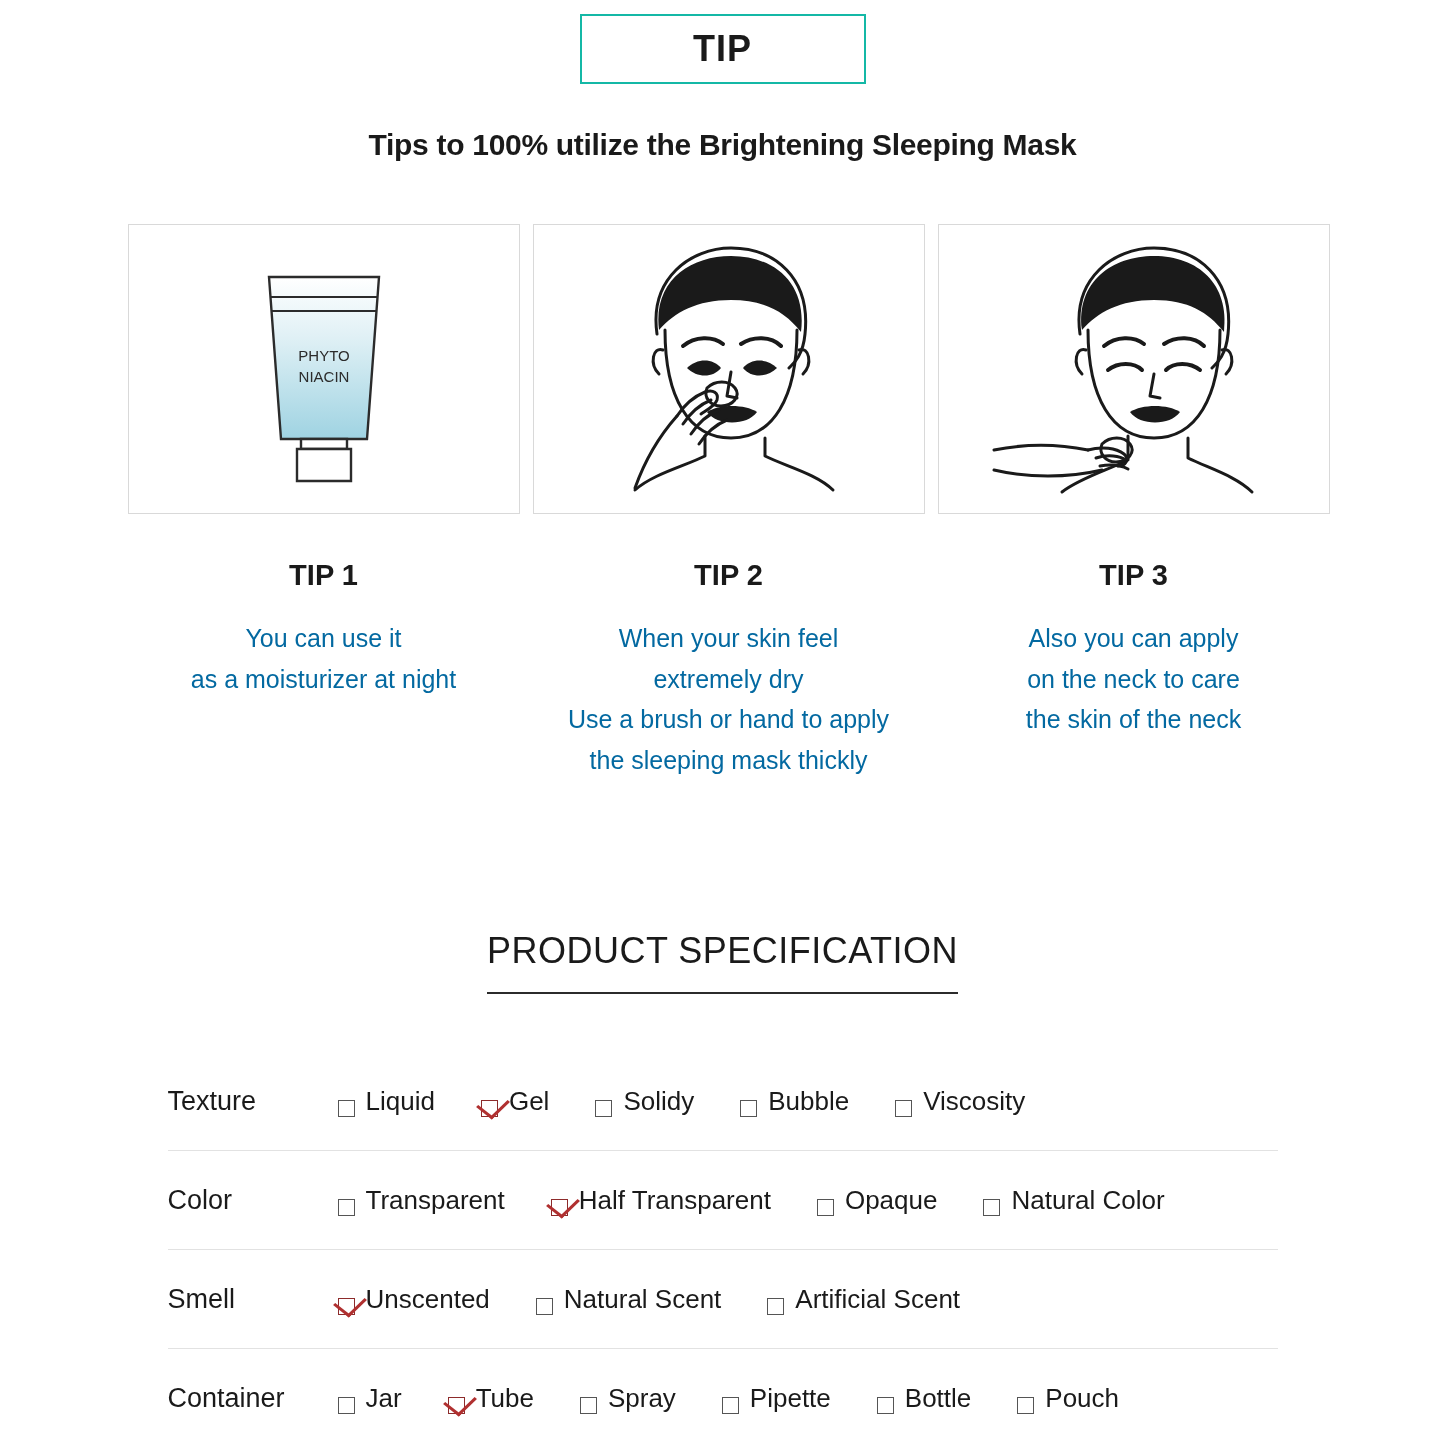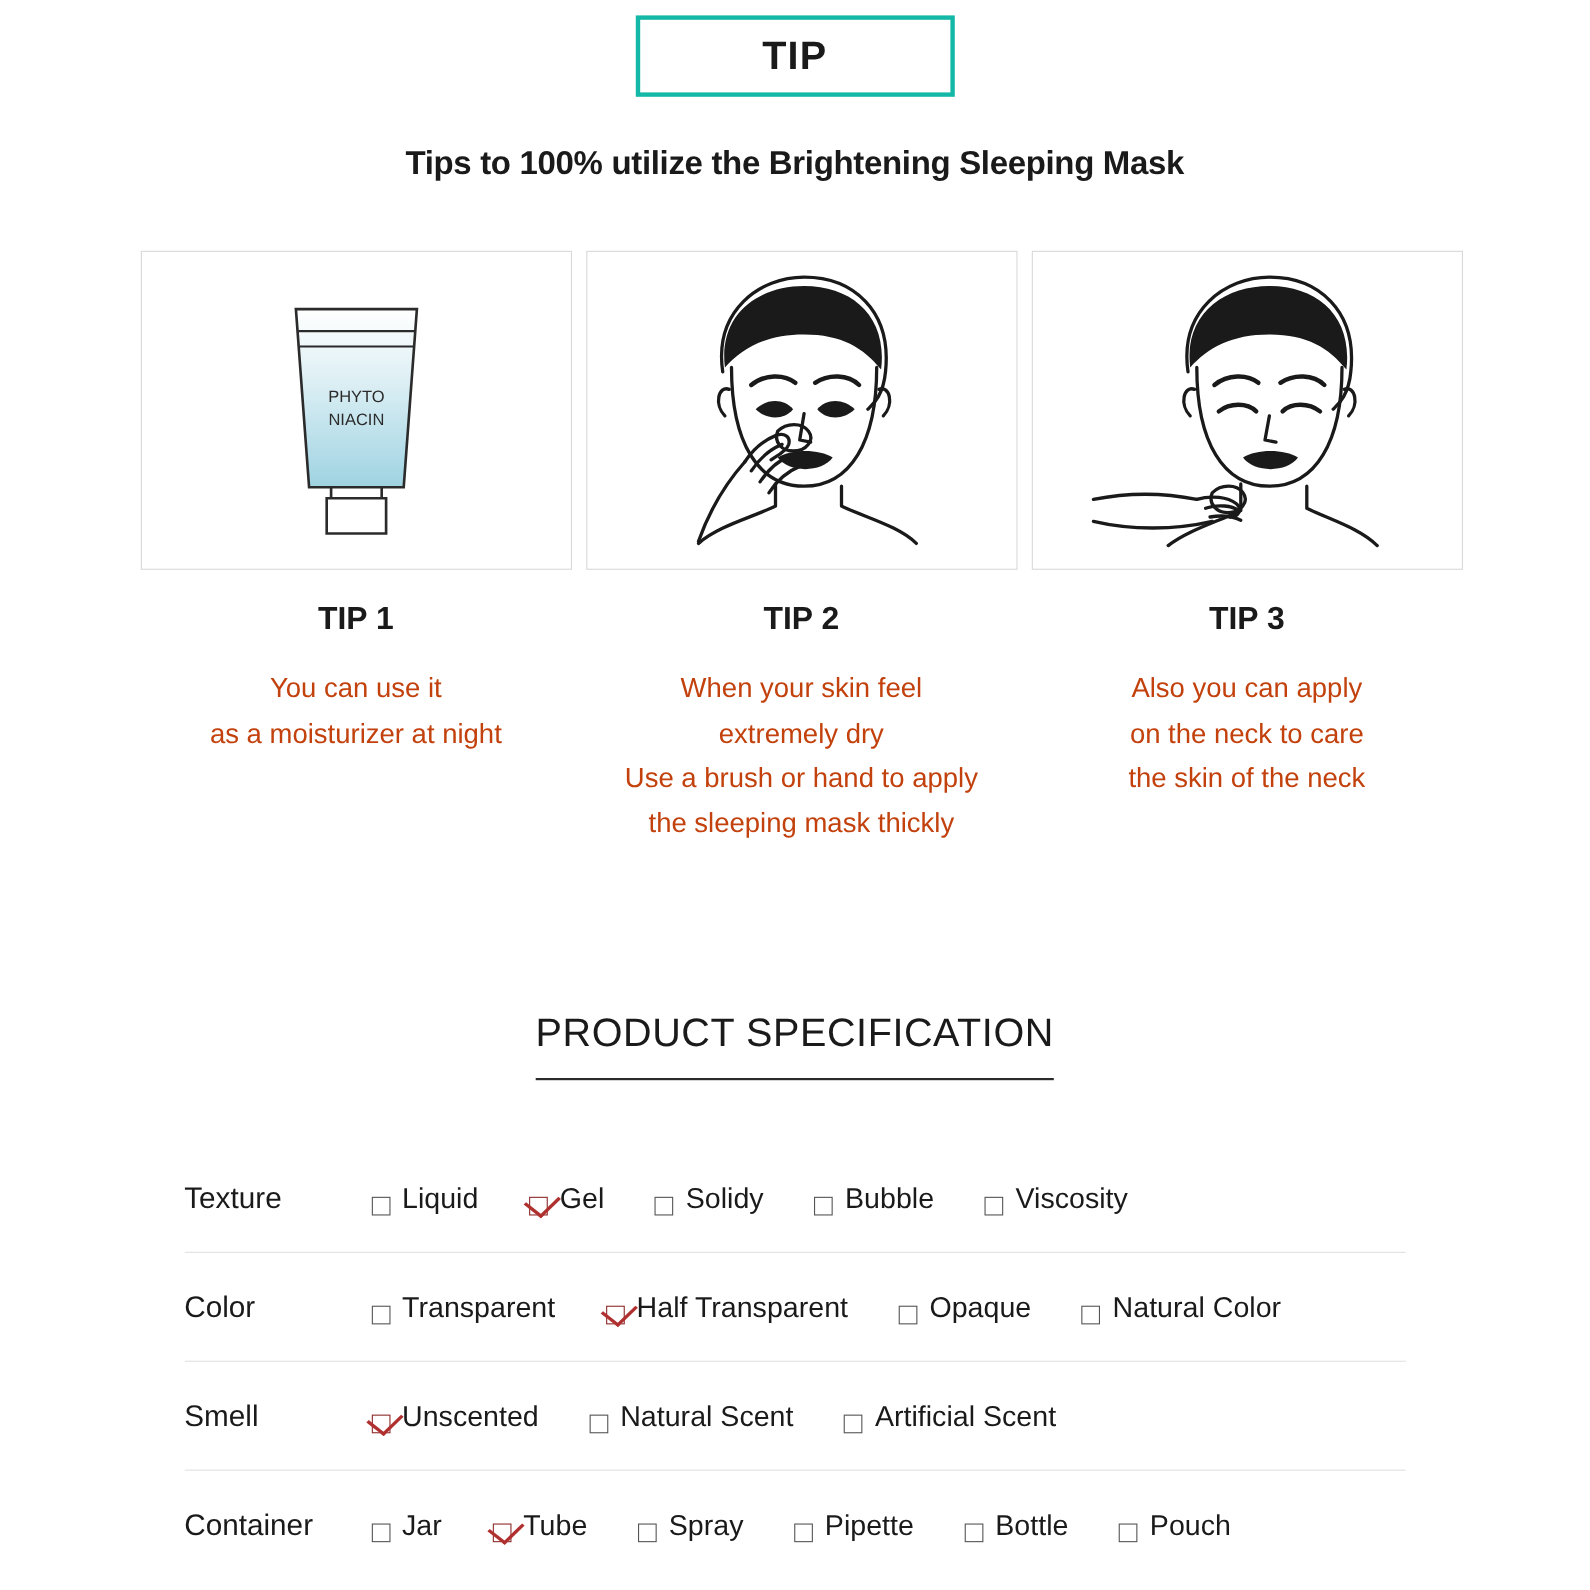--- a/index.html
+++ b/index.html
@@ -18,21 +18,21 @@
 
   
   .tip-badge-wrap {
     display: flex;
     justify-content: center;
     padding-top: 14px;
   }
   .tip-badge {
     width: 282px;
     height: 66px;
-    border: 4px solid #14b8a6;
+    border: 2px solid #14b8a6;
     display: flex;
     align-items: center;
     justify-content: center;
     font-size: 36px;
     font-weight: bold;
     letter-spacing: 1px;
   }
 
   .headline {
     text-align: center;
@@ -60,28 +60,28 @@
     box-sizing: border-box;
     display: flex;
     align-items: center;
     justify-content: center;
     background: #fff;
   }
   .tip-label {
     text-align: center;
     font-size: 29px;
     font-weight: bold;
-    margin-top: 29px;
+    margin-top: 45px;
   }
   .tip-desc {
     text-align: center;
     font-size: 25px;
     line-height: 1.62;
     margin-top: 26px;
-    color: #c2410c;
+    color: #0369a1;
     white-space: pre-line;
   }
 
   
   .spec-title-wrap {
     display: flex;
     justify-content: center;
     margin-top: 150px;
   }
   .spec-title {

